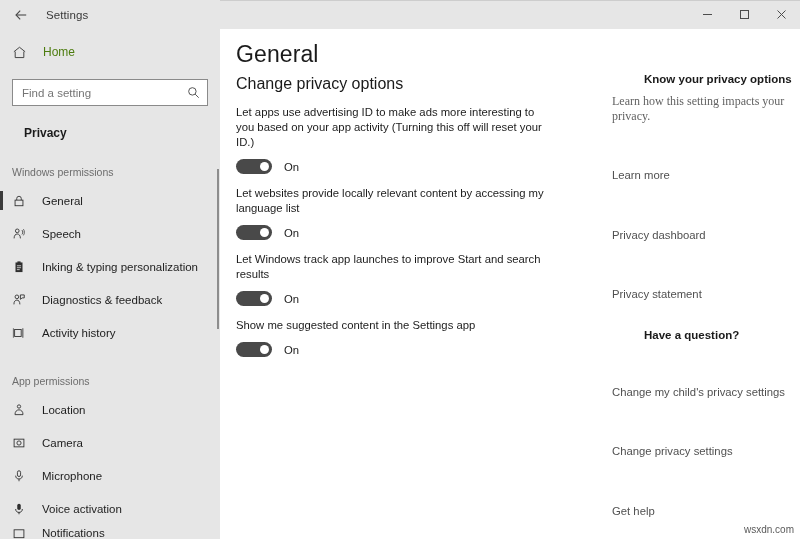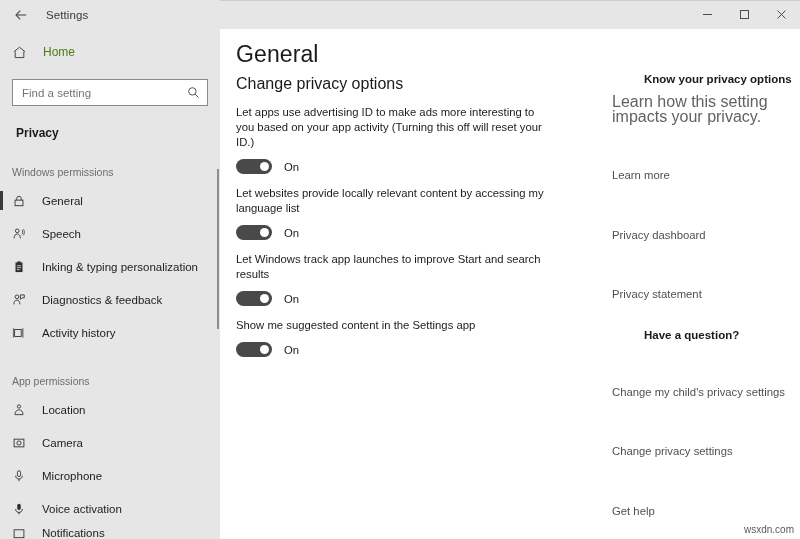--- a/index.html
+++ b/index.html
@@ -79,21 +79,21 @@
     font-size: 11.5px; color: #6e6e6e;
     padding-left: 9px; width: 170px; height: 25px;
   }
   .search-wrap .sicon {
     position: absolute; right: 7px; top: 5px;
     color: #4a4a4a;
   }
 
   .section-title-main {
     font-size: 12px; font-weight: bold; color: #1b1b1b;
-    padding-left: 16px; margin-top: 20px;
+    padding-left: 24px; margin-top: 20px;
   }
   .group-head {
     font-size: 10.5px; color: #6d6d6d;
     padding-left: 12px; margin-top: 26px; margin-bottom: 6px;
   }
   .nav-item {
     position: relative;
     display: flex; align-items: center;
     height: 33px; padding-left: 12px;
   }
@@ -158,22 +158,23 @@
   .rail {
     position: absolute; left: 392px; top: 44px;
     width: 180px;
   }
   .rail-head {
     font-size: 11.5px; font-weight: bold; color: #1a1a1a;
     margin-bottom: 9px;
     padding-left: 32px;
   }
   .rail-note {
-    font-size: 16px; color: #626262; line-height: 15px;
+    font-size: 12px; color: #626262; line-height: 15px;
     margin-bottom: 9px;
+    font-family: Liberation Serif, serif;
   }
   .rail-link {
     font-size: 11.3px; color: #505050; line-height: 15.5px;
     display: block;
     margin-top: 44px;
   }
   .rail-link.sp { margin-bottom: 4px; }
   .rail-group { margin-bottom: 26px; }
 
   .watermark {

